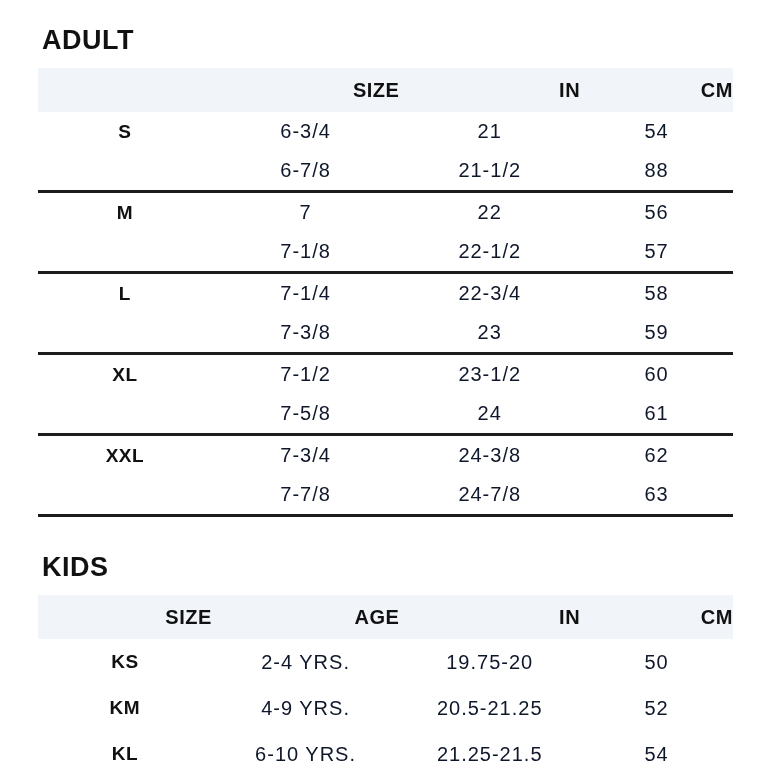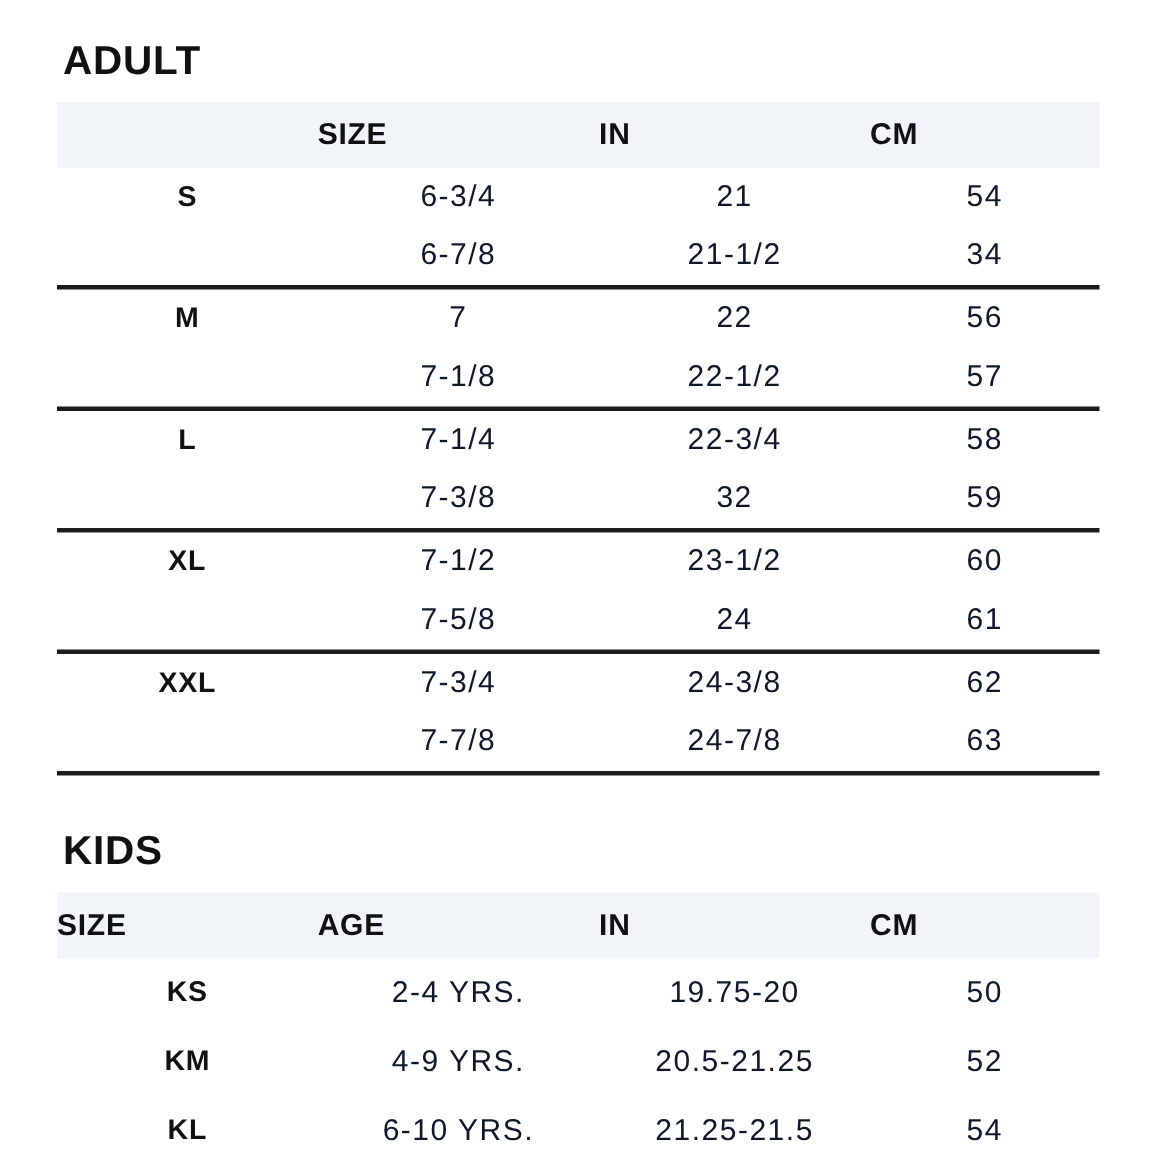--- a/index.html
+++ b/index.html
@@ -14,21 +14,21 @@
     font-size: 27px; line-height: 29px; font-weight: 800;
     letter-spacing: 0.5px; color: #111111;
   }
   .size-table { width: 695px; }
   .thead {
     display: grid; grid-template-columns: 25% 27% 26% 22%;
     height: 44px; align-items: center;
     background: #f1f5f9;
   }
   .th {
-    text-align: left; font-size: 20px; font-weight: 800;
+    text-align: right; font-size: 20px; font-weight: 800;
     letter-spacing: 0.5px; color: #111111;
   }
   .group { border-bottom: 3px solid #1c1c1c; }
   .row {
     display: grid; grid-template-columns: 25% 27% 26% 22%;
     height: 39px; align-items: center;
   }
   .kids-table .row { height: 46px; }
   .cell {
     text-align: center; font-size: 20px; font-weight: 300;
@@ -61,21 +61,21 @@
           <div class="row">
             <div class="cell size-label">S</div>
             <div class="cell">6-3/4</div>
             <div class="cell">21</div>
             <div class="cell">54</div>
           </div>
           <div class="row">
             <div class="cell size-label"></div>
             <div class="cell">6-7/8</div>
             <div class="cell">21-1/2</div>
-            <div class="cell">34</div>
+            <div class="cell">88</div>
           </div>
         </div>
         <div class="group">
           <div class="row">
             <div class="cell size-label">M</div>
             <div class="cell">7</div>
             <div class="cell">22</div>
             <div class="cell">56</div>
           </div>
           <div class="row">
@@ -88,21 +88,21 @@
         <div class="group">
           <div class="row">
             <div class="cell size-label">L</div>
             <div class="cell">7-1/4</div>
             <div class="cell">22-3/4</div>
             <div class="cell">58</div>
           </div>
           <div class="row">
             <div class="cell size-label"></div>
             <div class="cell">7-3/8</div>
-            <div class="cell">32</div>
+            <div class="cell">23</div>
             <div class="cell">59</div>
           </div>
         </div>
         <div class="group">
           <div class="row">
             <div class="cell size-label">XL</div>
             <div class="cell">7-1/2</div>
             <div class="cell">23-1/2</div>
             <div class="cell">60</div>
           </div>

